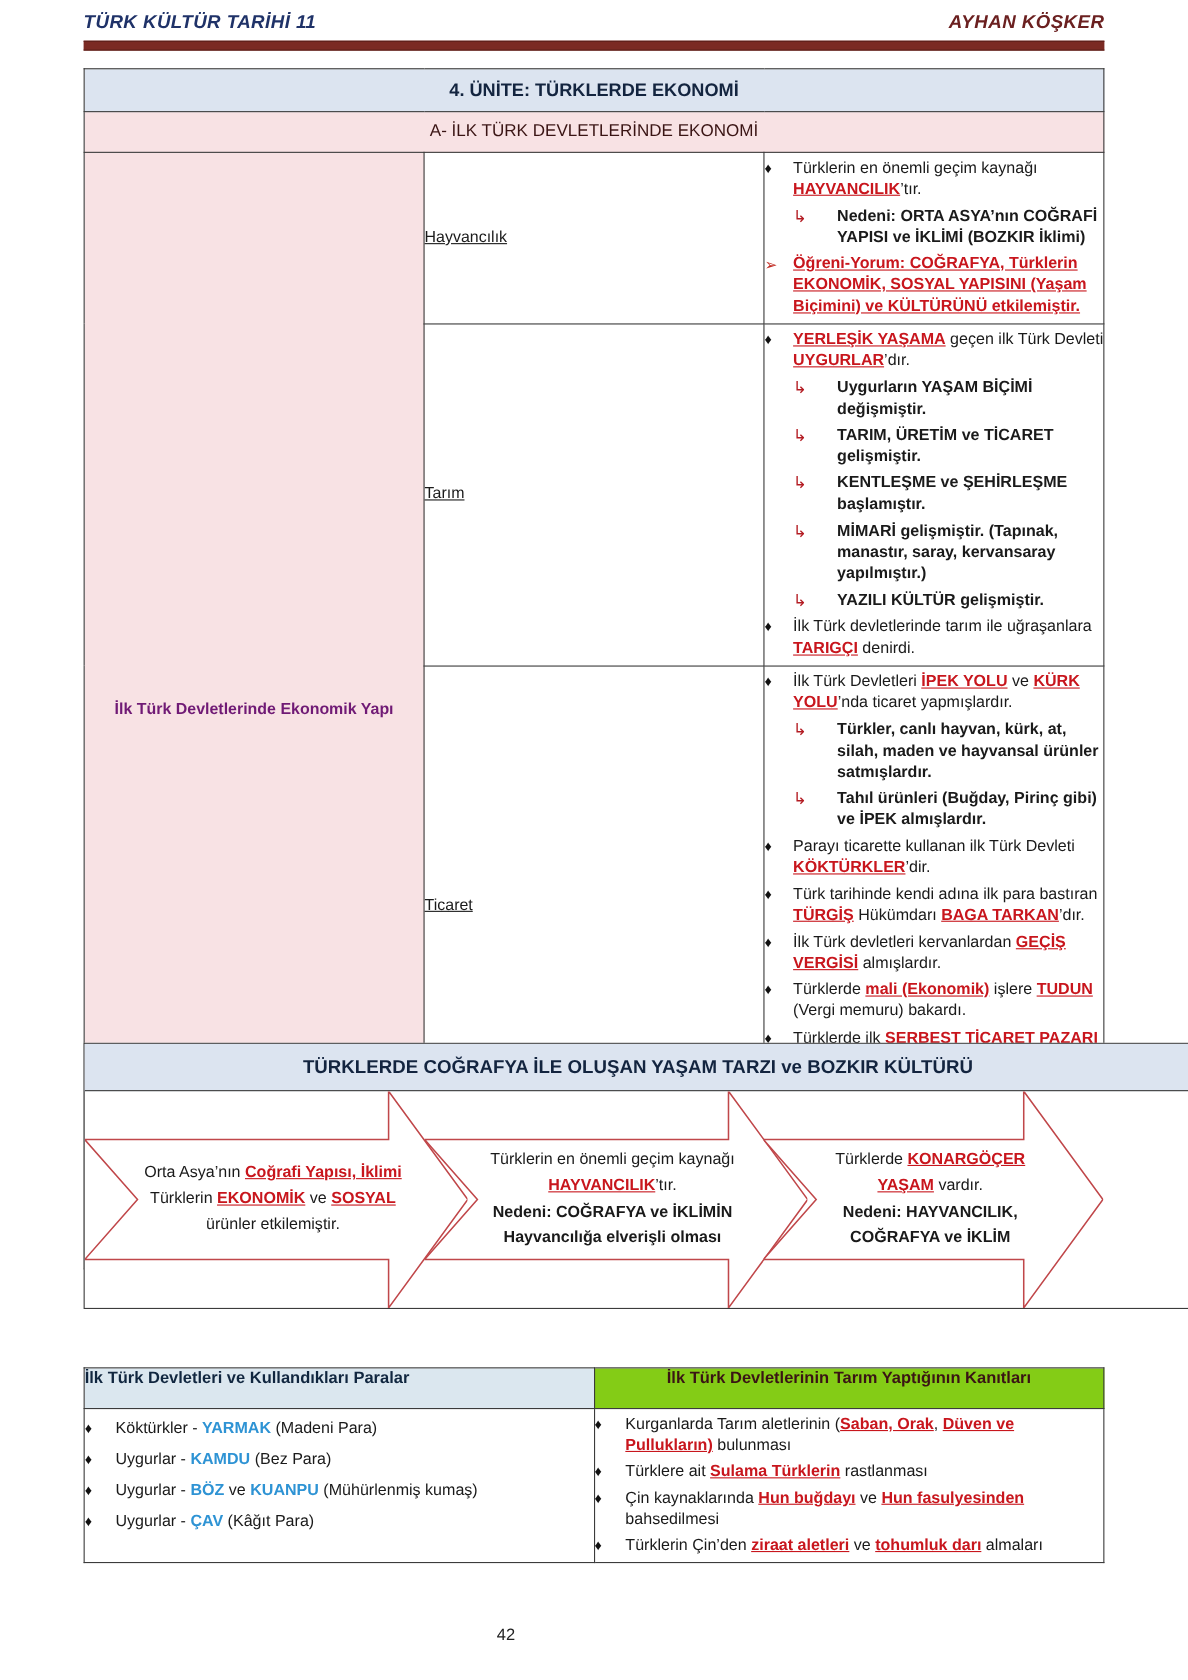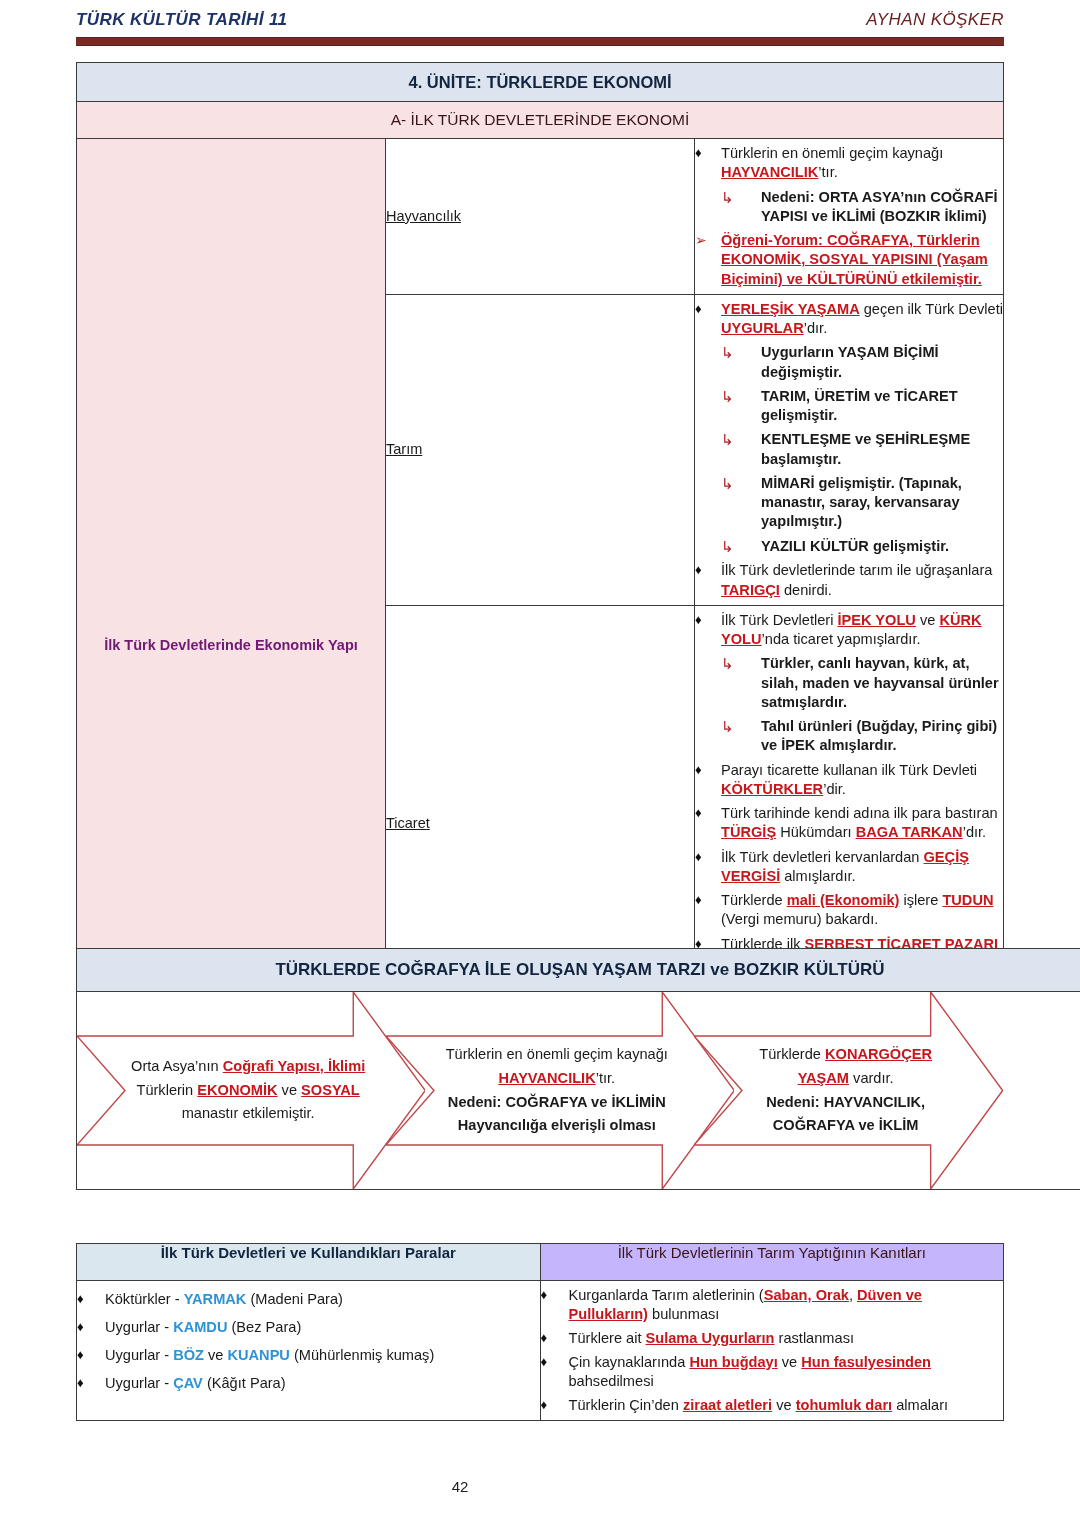--- a/index.html
+++ b/index.html
@@ -36,21 +36,21 @@
     font-family: "Liberation Sans", sans-serif;
     font-style: italic;
     font-weight: 700;
     font-size: 17px;
     letter-spacing: .4px;
     color: #1f3268;
   }
   .runhead-right {
     font-family: "Liberation Sans", sans-serif;
     font-style: italic;
-    font-weight: 400;
+    font-weight: 700;
     font-size: 17px;
     letter-spacing: .4px;
     color: #6b2020;
   }
   .headrule {
     position: absolute;
     left: 76px;
     top: 37px;
     width: 928px;
     height: 7px;
@@ -217,31 +217,31 @@
     border-collapse: collapse;
     table-layout: fixed;
   }
   .tbl2 td, .tbl2 th {
     border: 1.3px solid #3b3b3b;
     padding: 0;
     vertical-align: top;
   }
   .h2blue {
     background: #dbe7ef;
-    text-align: center;
+    text-align: left;
     font-weight: 700;
     font-size: 15px;
     color: #10263f;
     height: 36px;
     vertical-align: middle;
   }
   .h2pink {
-    background: #c4b5fd;
-    text-align: center;
-    font-weight: 400;
+    background: #84cc16;
+    text-align: center;
+    font-weight: 700;
     font-size: 15px;
     color: #3a1414;
     height: 36px;
     vertical-align: middle;
   }
   .c2 {
     background: #fff;
     padding: 10px 12px 12px 10px;
     height: 123px;
   }
@@ -409,21 +409,21 @@
   <div class="diagram">
     <div class="diagram-head">TÜRKLERDE COĞRAFYA İLE OLUŞAN YAŞAM TARZI ve BOZKIR KÜLTÜRÜ</div>
     <div class="diagram-body" id="diagram-body">
         <div class="chev" style="left: 0px; width: 348.267px;">
           <svg viewBox="0 0 348.2666666666667 197" preserveAspectRatio="none">
             <path d="M 0 44 L 276.2666666666667 44 L 276.2666666666667 0 L 348.2666666666667 98.5 L 276.2666666666667 197 L 276.2666666666667 153 L 0 153 L 48 98.5 Z" fill="#ffffff" stroke="#c0474a" stroke-width="1.4" vector-effect="non-scaling-stroke"></path>
           </svg>
           <div class="ctext" style="margin-left: 26.4px; margin-right: 32.4px;">
             <div><span>Orta Asya’nın </span><span class="r">Coğrafi Yapısı, İklimi</span></div>
             <div><span>Türklerin </span><span class="r">EKONOMİK</span><span> ve </span><span class="r">SOSYAL</span></div>
-            <div><span>manastır etkilemiştir.</span></div>
+            <div><span>ürünler etkilemiştir.</span></div>
           </div>
         </div>
         <div class="chev" style="left: 308.667px; width: 348.267px;">
           <svg viewBox="0 0 348.2666666666667 197" preserveAspectRatio="none">
             <path d="M 0 44 L 276.2666666666667 44 L 276.2666666666667 0 L 348.2666666666667 98.5 L 276.2666666666667 197 L 276.2666666666667 153 L 0 153 L 48 98.5 Z" fill="#ffffff" stroke="#c0474a" stroke-width="1.4" vector-effect="non-scaling-stroke"></path>
           </svg>
           <div class="ctext" style="margin-left: 26.4px; margin-right: 32.4px;">
             <div><span>Türklerin en önemli geçim kaynağı</span></div>
             <div><span class="r">HAYVANCILIK</span><span>’tır.</span></div>
             <div><span class="b">Nedeni: COĞRAFYA ve İKLİMİN</span></div>
@@ -472,21 +472,21 @@
             </ul>
       </td>
       <td class="c2">
         <ul class="bl2 tight">
               <li>
                 <span class="bul">♦</span>
                 <span class="txt"><span>Kurganlarda Tarım aletlerinin (</span><span class="r">Saban, Orak</span><span>, </span><span class="r">Düven ve Pullukların)</span><span> bulunması</span></span>
               </li>
               <li>
                 <span class="bul">♦</span>
-                <span class="txt"><span>Türklere ait </span><span class="r">Sulama Uygurların</span><span> rastlanması</span></span>
+                <span class="txt"><span>Türklere ait </span><span class="r">Sulama Türklerin</span><span> rastlanması</span></span>
               </li>
               <li>
                 <span class="bul">♦</span>
                 <span class="txt"><span>Çin kaynaklarında </span><span class="r">Hun buğdayı</span><span> ve </span><span class="r">Hun fasulyesinden</span><span> bahsedilmesi</span></span>
               </li>
               <li>
                 <span class="bul">♦</span>
                 <span class="txt"><span>Türklerin Çin’den </span><span class="r">ziraat aletleri</span><span> ve </span><span class="r">tohumluk darı</span><span> almaları</span></span>
               </li>
             </ul>

